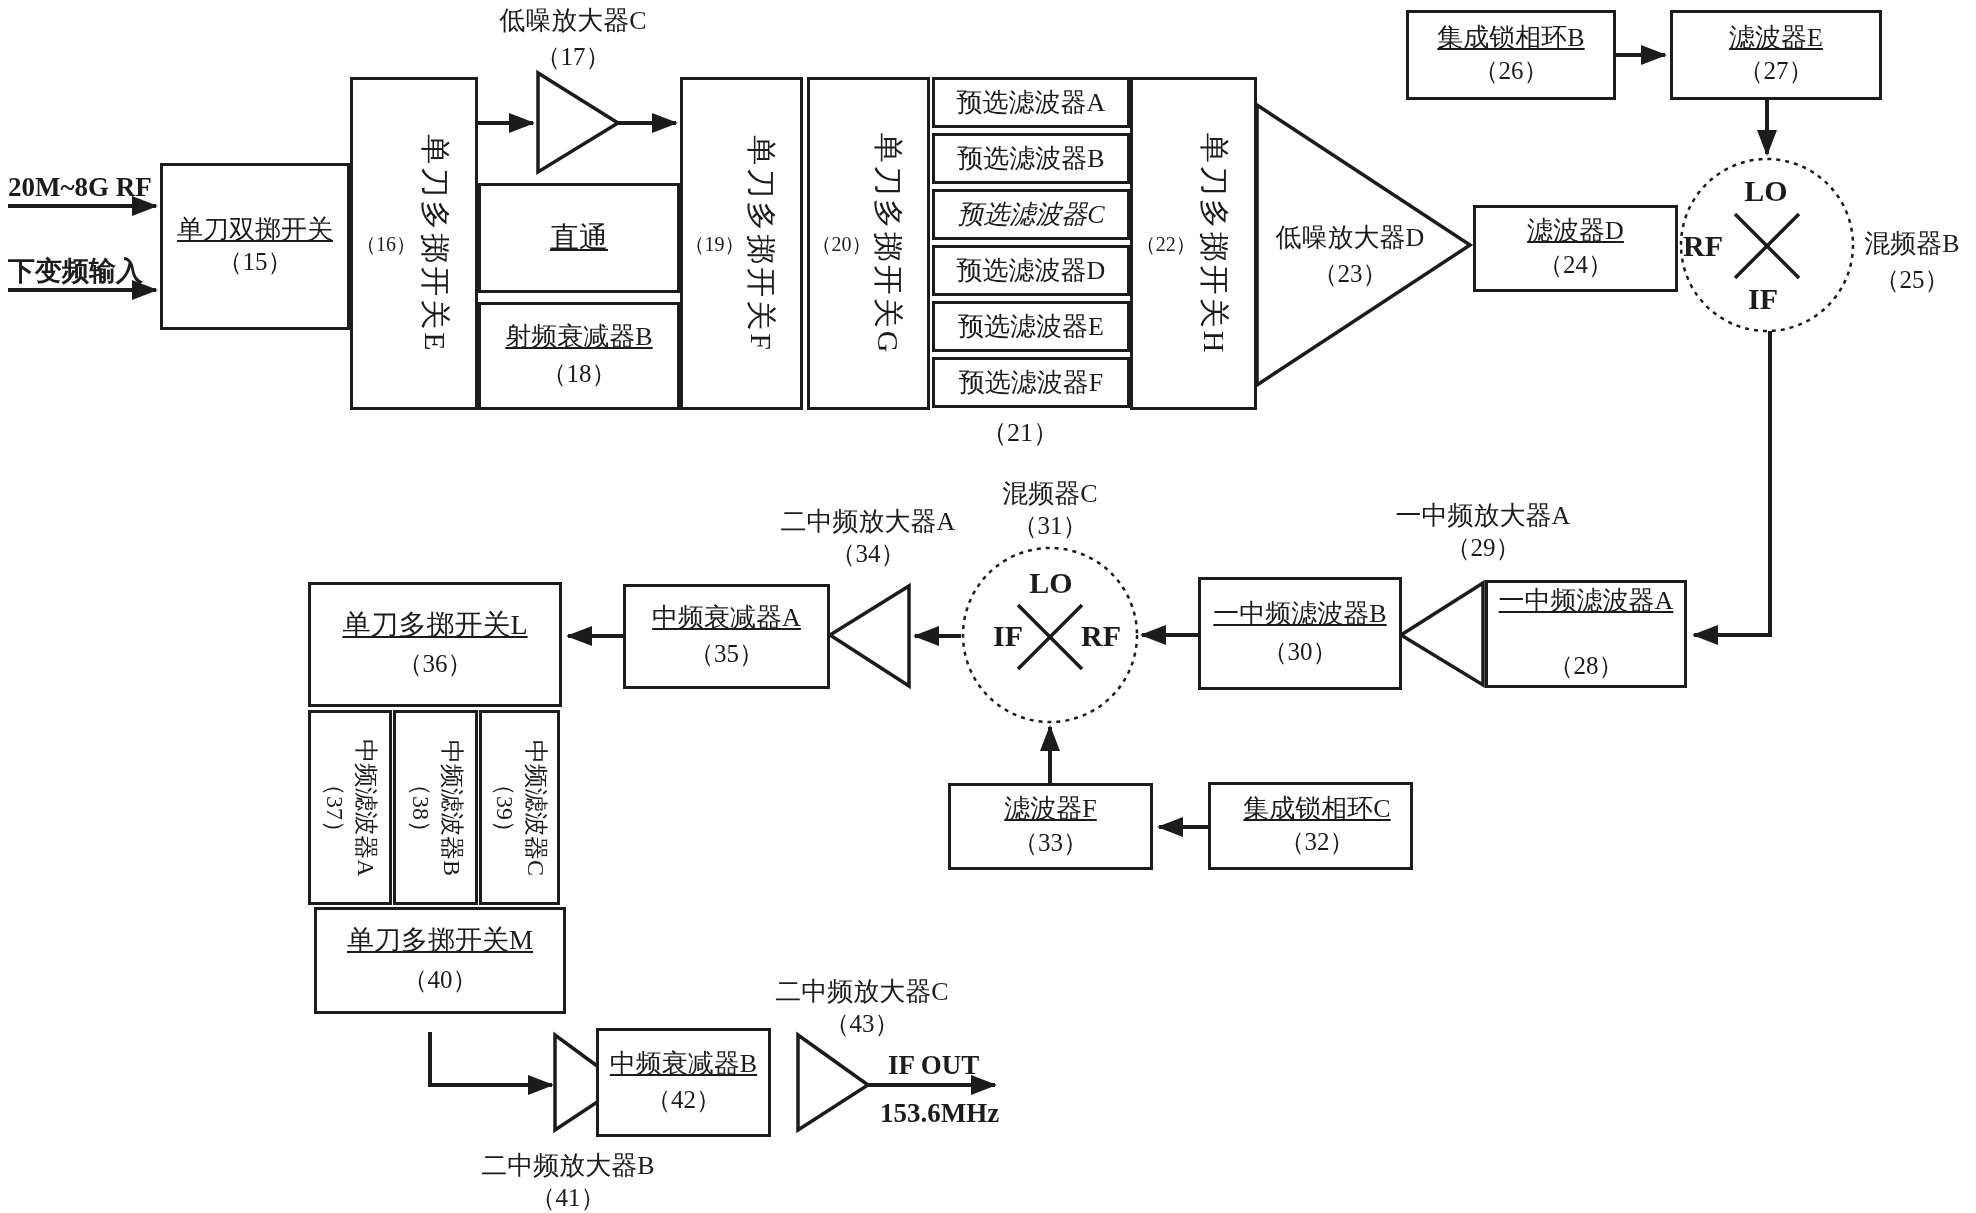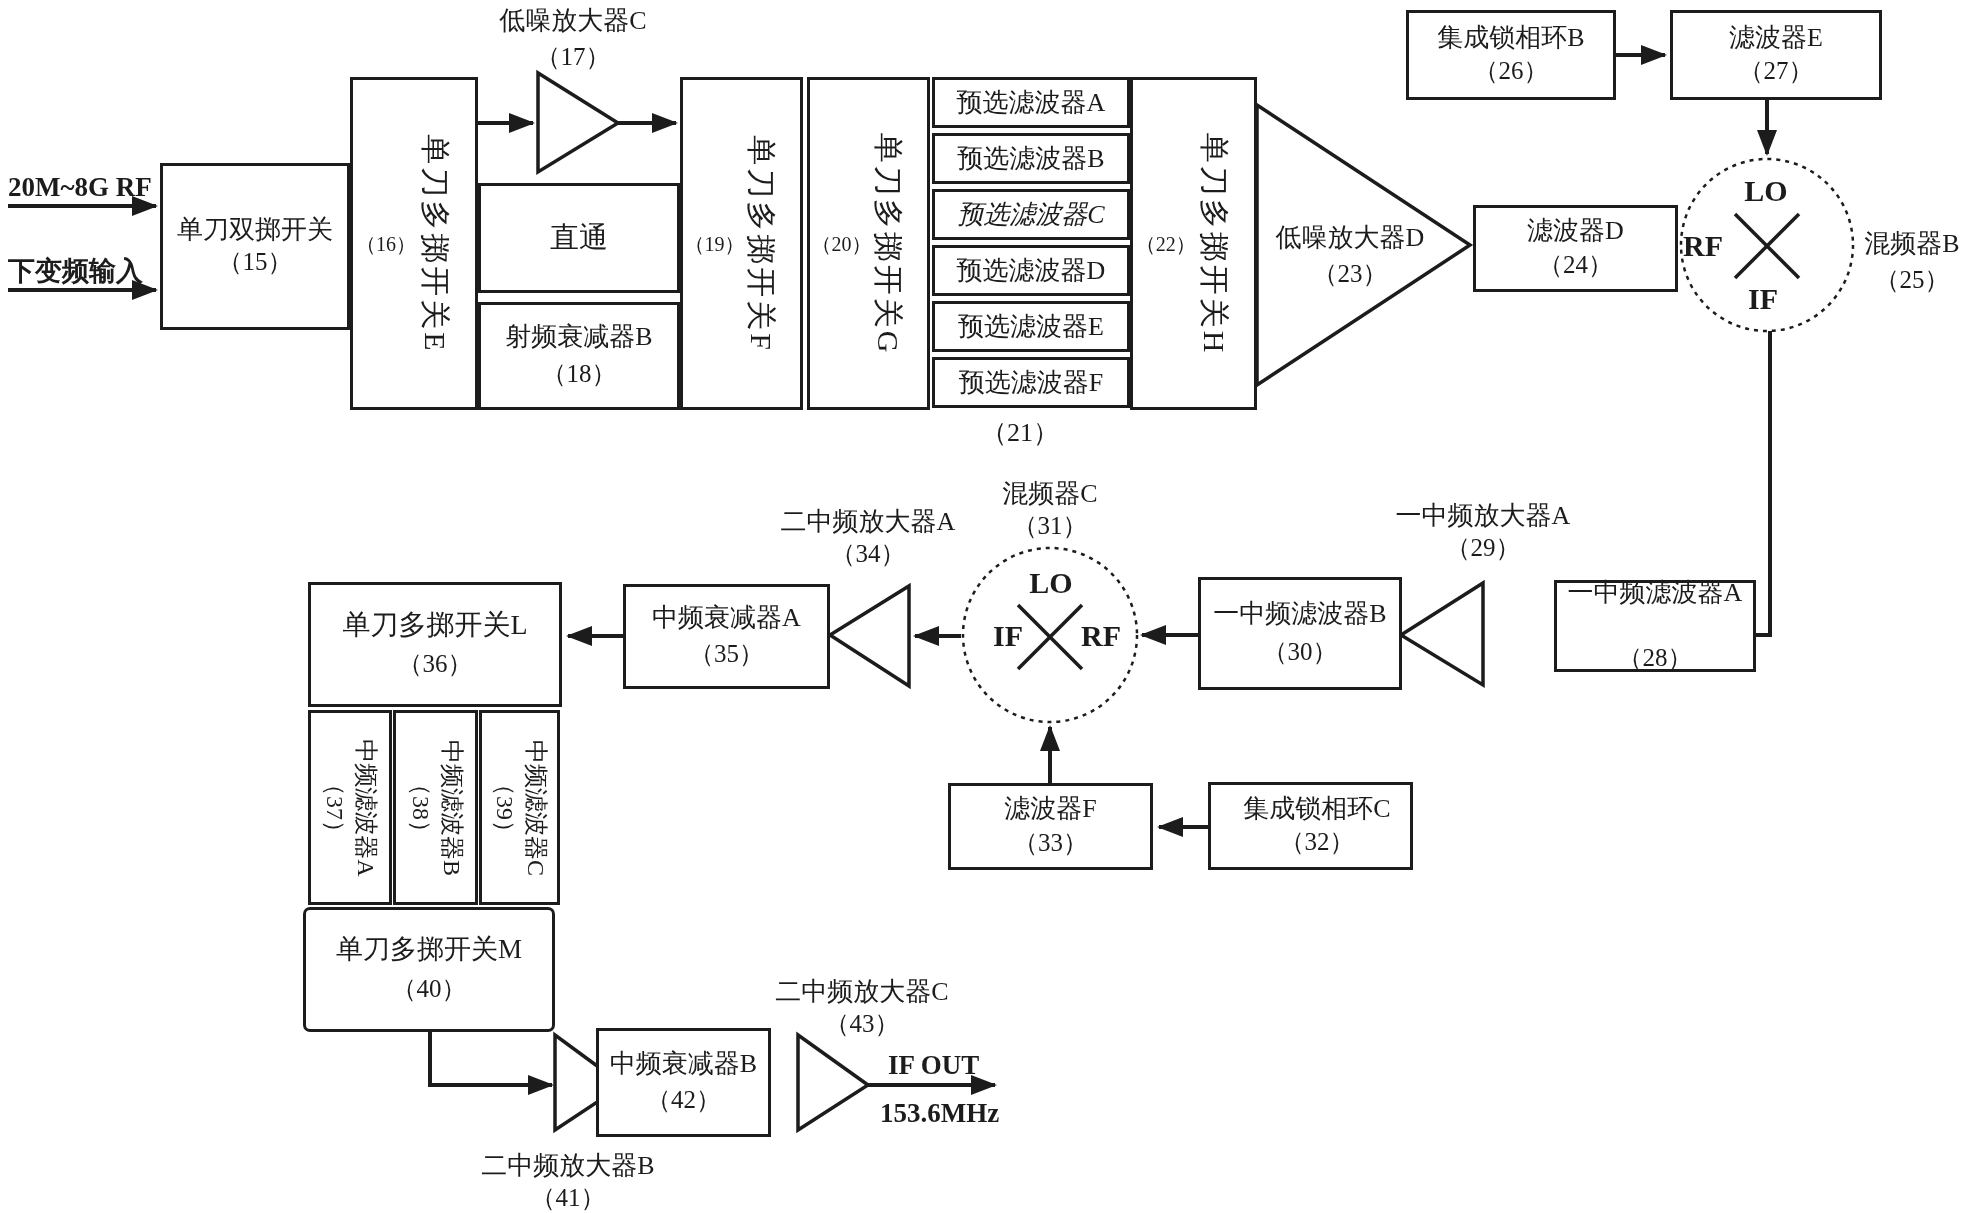--- a/index.html
+++ b/index.html
@@ -5,21 +5,21 @@
   html,body{margin:0;padding:0;background:#ffffff;}
   #stage{
     position:relative;width:1976px;height:1213px;background:#ffffff;
     font-family:"Liberation Serif","DejaVu Serif",serif;color:#1c1c1c;overflow:hidden;
   }
   #wires{position:absolute;left:0;top:0;width:1976px;height:1213px;}
   .box{
     position:absolute;border:3px solid #1c1c1c;background:#ffffff;box-sizing:border-box;
     display:flex;flex-direction:column;align-items:center;justify-content:center;text-align:center;
   }
-  .box .name{font-size:26px;line-height:1.15;}
+  .box .name{font-size:26px;line-height:1.15;text-decoration:underline;}
   .box .ref{font-size:25px;margin-top:0;}
   .vswitch{position:absolute;border:3px solid #1c1c1c;background:#ffffff;box-sizing:border-box;}
   .vswitch .vname{
     position:absolute;left:66%;top:50%;transform:translate(-50%,-50%) rotate(90deg);
     white-space:nowrap;font-size:30px;letter-spacing:3px;
   }
   .vswitch .vref{position:absolute;left:27%;top:50%;transform:translate(-50%,-50%);font-size:20px;}
   .pcell{
     position:absolute;border:3px solid #1c1c1c;background:#ffffff;box-sizing:border-box;
     display:flex;align-items:center;justify-content:center;font-size:26px;
@@ -160,21 +160,21 @@
   </div>
 
   <span class="port" style="left:1766px;top:191px;">LO</span>
   <span class="port" style="left:1703px;top:246px;">RF</span>
   <span class="port" style="left:1763px;top:299px;">IF</span>
   <div class="flabel" style="left:1853px;top:228px;width:118px;">
     <span>混频器B</span>
     <span class="ref">（25）</span>
   </div>
 
-  <div class="box" style="left:1554px;top:580px;width:202px;height:92px;gap:27px;">
+  <div class="box" style="left:1485px;top:580px;width:202px;height:108px;gap:27px;">
     <span class="name">一中频滤波器A</span>
     <span class="ref" style="margin-top:6px;">（28）</span>
   </div>
 
   <div class="flabel" style="left:1393px;top:500px;width:180px;">
     <span>一中频放大器A</span>
     <span class="ref" style="margin-top:2px;">（29）</span>
   </div>
 
   <div class="box" style="left:1198px;top:577px;width:204px;height:113px;">
@@ -217,21 +217,21 @@
       <div>（38）</div>
     </div>
   </div>
   <div class="vfilter" style="left:479px;top:710px;width:81px;height:195px;">
     <div class="vlabel">
       <div>中频滤波器C</div>
       <div>（39）</div>
     </div>
   </div>
 
-  <div class="box" style="left:303px;top:907px;width:252px;height:125px;border-radius:7px;">
+  <div class="box" style="left:314px;top:907px;width:252px;height:107px;">
     <span class="name" style="font-size:27px;">单刀多掷开关M</span>
     <span class="ref" style="margin-top:6px;">（40）</span>
   </div>
 
   <div class="box" style="left:948px;top:783px;width:205px;height:87px;">
     <span class="name">滤波器F</span>
     <span class="ref" style="margin-top:2px;">（33）</span>
   </div>
   <div class="box" style="left:1208px;top:782px;width:205px;height:88px;padding-left:13px;">
     <span class="name">集成锁相环C</span>

